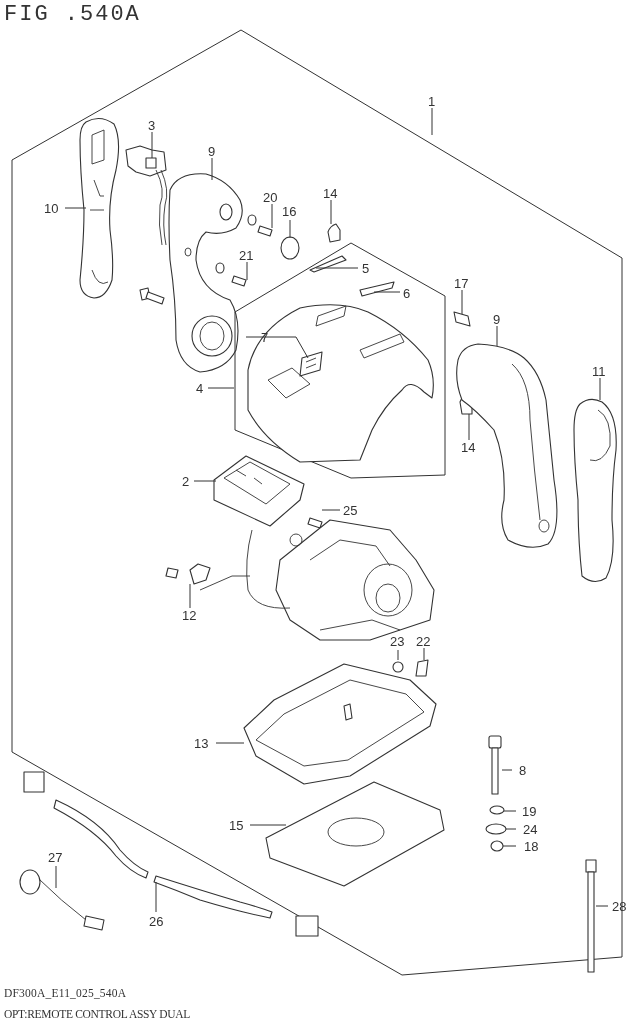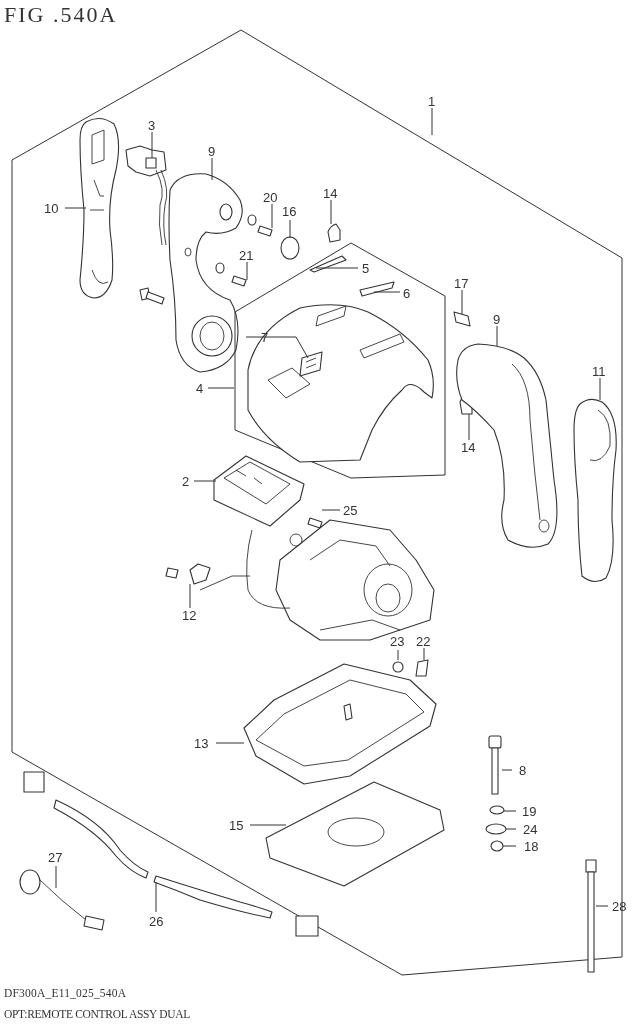--- a/index.html
+++ b/index.html
@@ -1,19 +1,19 @@
 <!DOCTYPE html>
 <html><head>
 <meta charset="utf-8">
 <style>
   html, body { margin: 0; padding: 0; background: #ffffff; }
   body { width: 634px; height: 1024px; position: relative; overflow: hidden;
          font-family: "Liberation Mono", "DejaVu Sans Mono", monospace; color: #333; }
   .fig-title { position: absolute; left: 4px; top: 2px; font-size: 22px; letter-spacing: 2px;
-               font-family: Liberation Serif, serif; color: #333; }
+               font-family: Liberation Mono, monospace; color: #333; }
   .footer-code { position: absolute; left: 4px; top: 987px; font-size: 11.5px;
                  font-family: "Liberation Serif", "DejaVu Serif", serif; color: #333; letter-spacing: 0.2px; text-align: right; }
   .footer-desc { position: absolute; left: 4px; top: 1008px; font-size: 11.5px;
                  font-family: "Liberation Serif", "DejaVu Serif", serif; color: #333; letter-spacing: -0.3px; text-align: right; }
   svg.diagram { position: absolute; left: 0; top: 0; width: 634px; height: 1024px; }
   svg.diagram .part { fill: #fff; stroke: #333; stroke-width: 1.1; stroke-linejoin: round; }
   svg.diagram .thin { fill: none; stroke: #333; stroke-width: 0.9; }
   svg.diagram .leader { fill: none; stroke: #333; stroke-width: 1; }
   svg.diagram .box { fill: none; stroke: #333; stroke-width: 1; }
   svg.diagram text.callout { font-family: "Liberation Sans", "DejaVu Sans", sans-serif;

